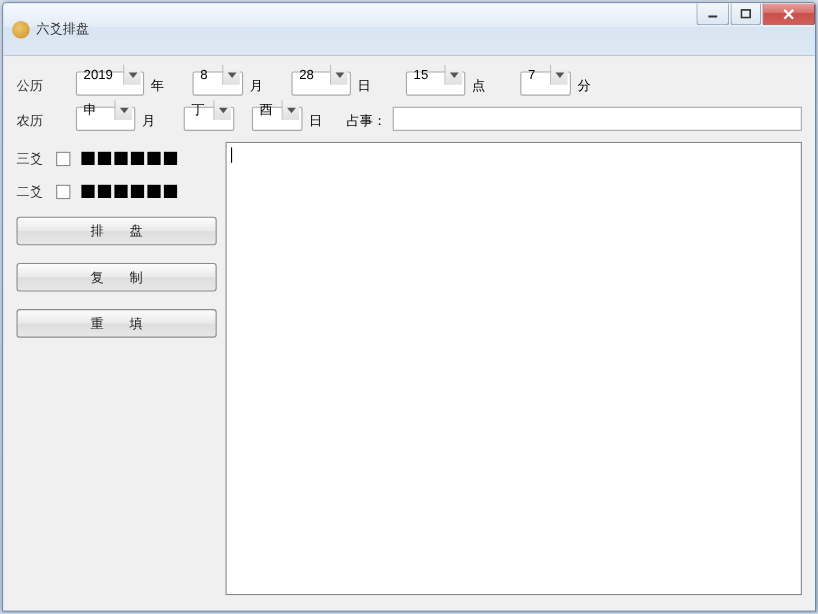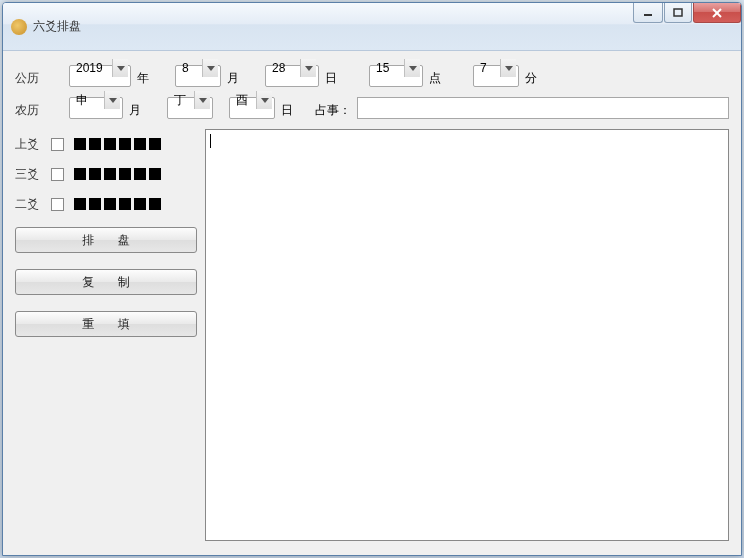--- a/index.html
+++ b/index.html
@@ -257,32 +257,20 @@
       <span>日</span>
       <span style="width:10px"></span>
       <span>占事：</span>
       <input class="textinput" type="text" value="" style="">
     </div>
 
     <div class="body-row">
       <div class="left-panel">
 
         <div class="yao-row">
-          <span class="yao-label">上爻</span>
-          <span class="chk"></span>
-          <span class="squares">
-              <span class="sq"></span>
-              <span class="sq"></span>
-              <span class="sq"></span>
-              <span class="sq"></span>
-              <span class="sq"></span>
-              <span class="sq"></span>
-            </span>
-        </div>
-        <div class="yao-row">
           <span class="yao-label">三爻</span>
           <span class="chk"></span>
           <span class="squares">
               <span class="sq"></span>
               <span class="sq"></span>
               <span class="sq"></span>
               <span class="sq"></span>
               <span class="sq"></span>
               <span class="sq"></span>
             </span>

